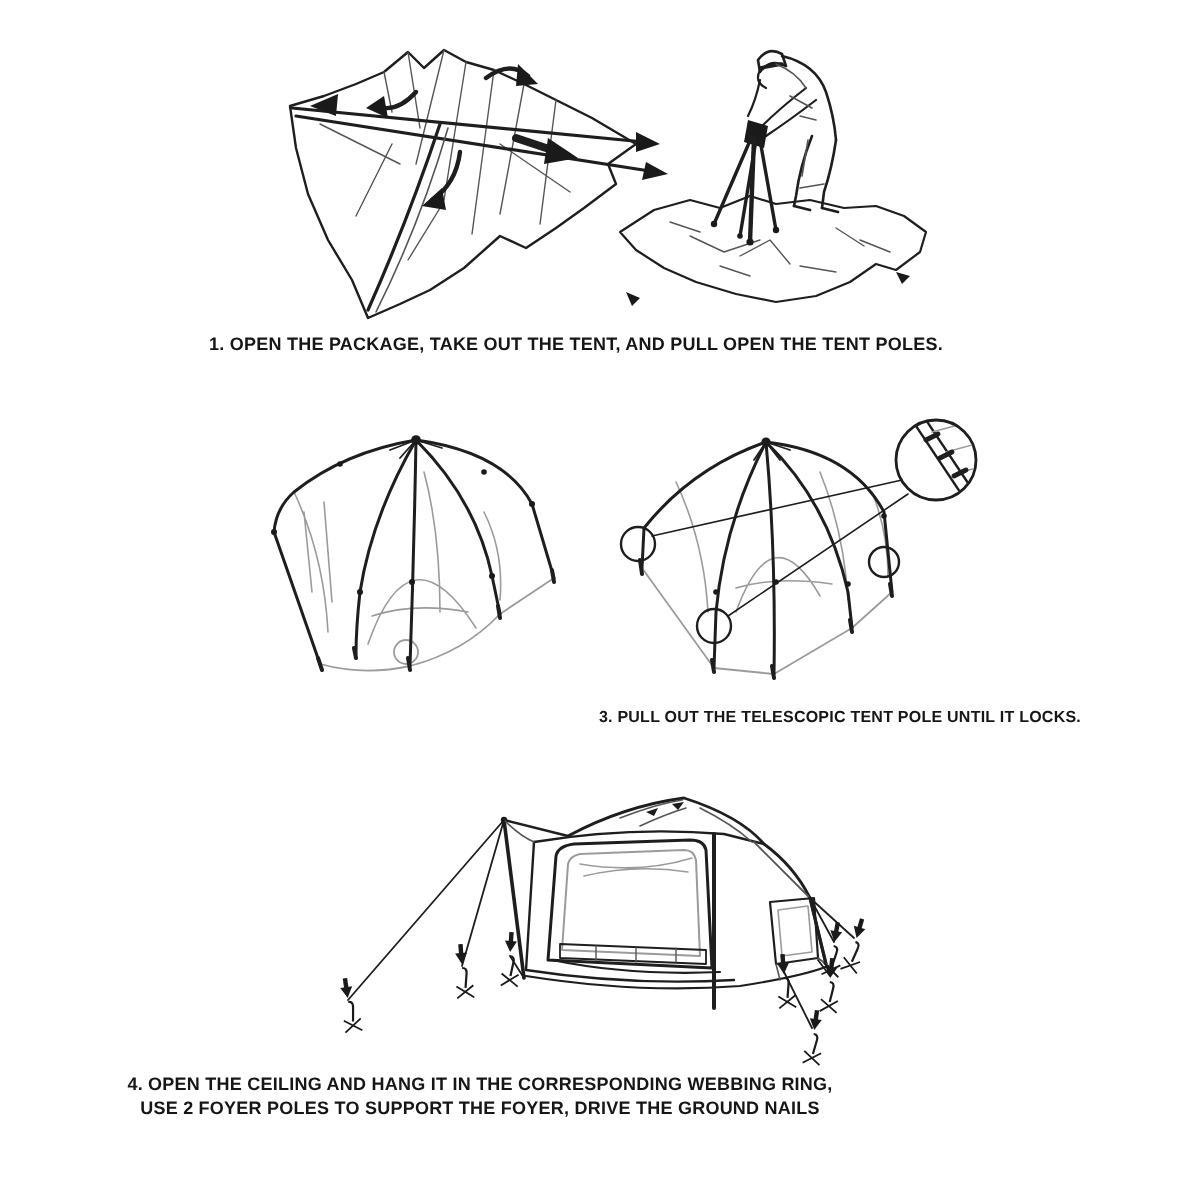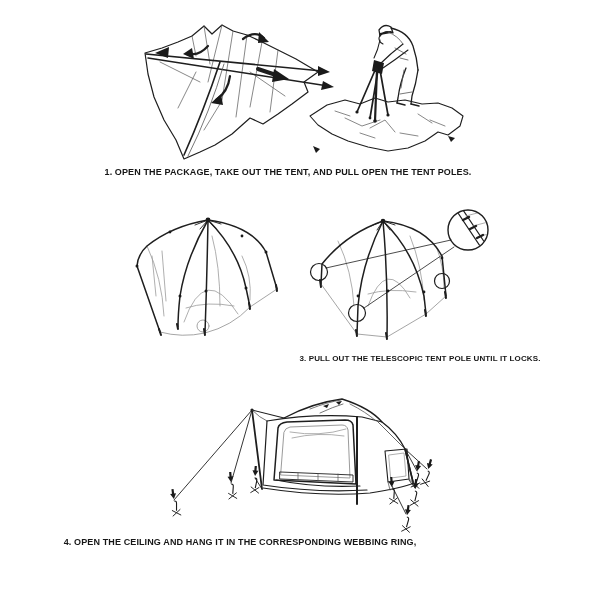--- a/index.html
+++ b/index.html
@@ -205,15 +205,16 @@
       <use href="#gn" transform="translate(347,96) rotate(10)"></use>
       <use href="#gn" transform="translate(358,94) rotate(16)"></use>
       <use href="#gn" transform="translate(345,114) rotate(6)"></use>
       <use href="#gn" transform="translate(322,112) rotate(-4)"></use>
       <use href="#gn" transform="translate(337,140) rotate(8)"></use>
     </svg>
   </div>
 
   <div class="cap cap-4">
     <span>4. OPEN THE CEILING AND HANG IT IN THE CORRESPONDING WEBBING RING,</span>
+    <span>USE 2 FOYER POLES TO SUPPORT THE FOYER, DRIVE THE GROUND NAILS</span>
   </div>
 
 </div>
 
 </body></html>

